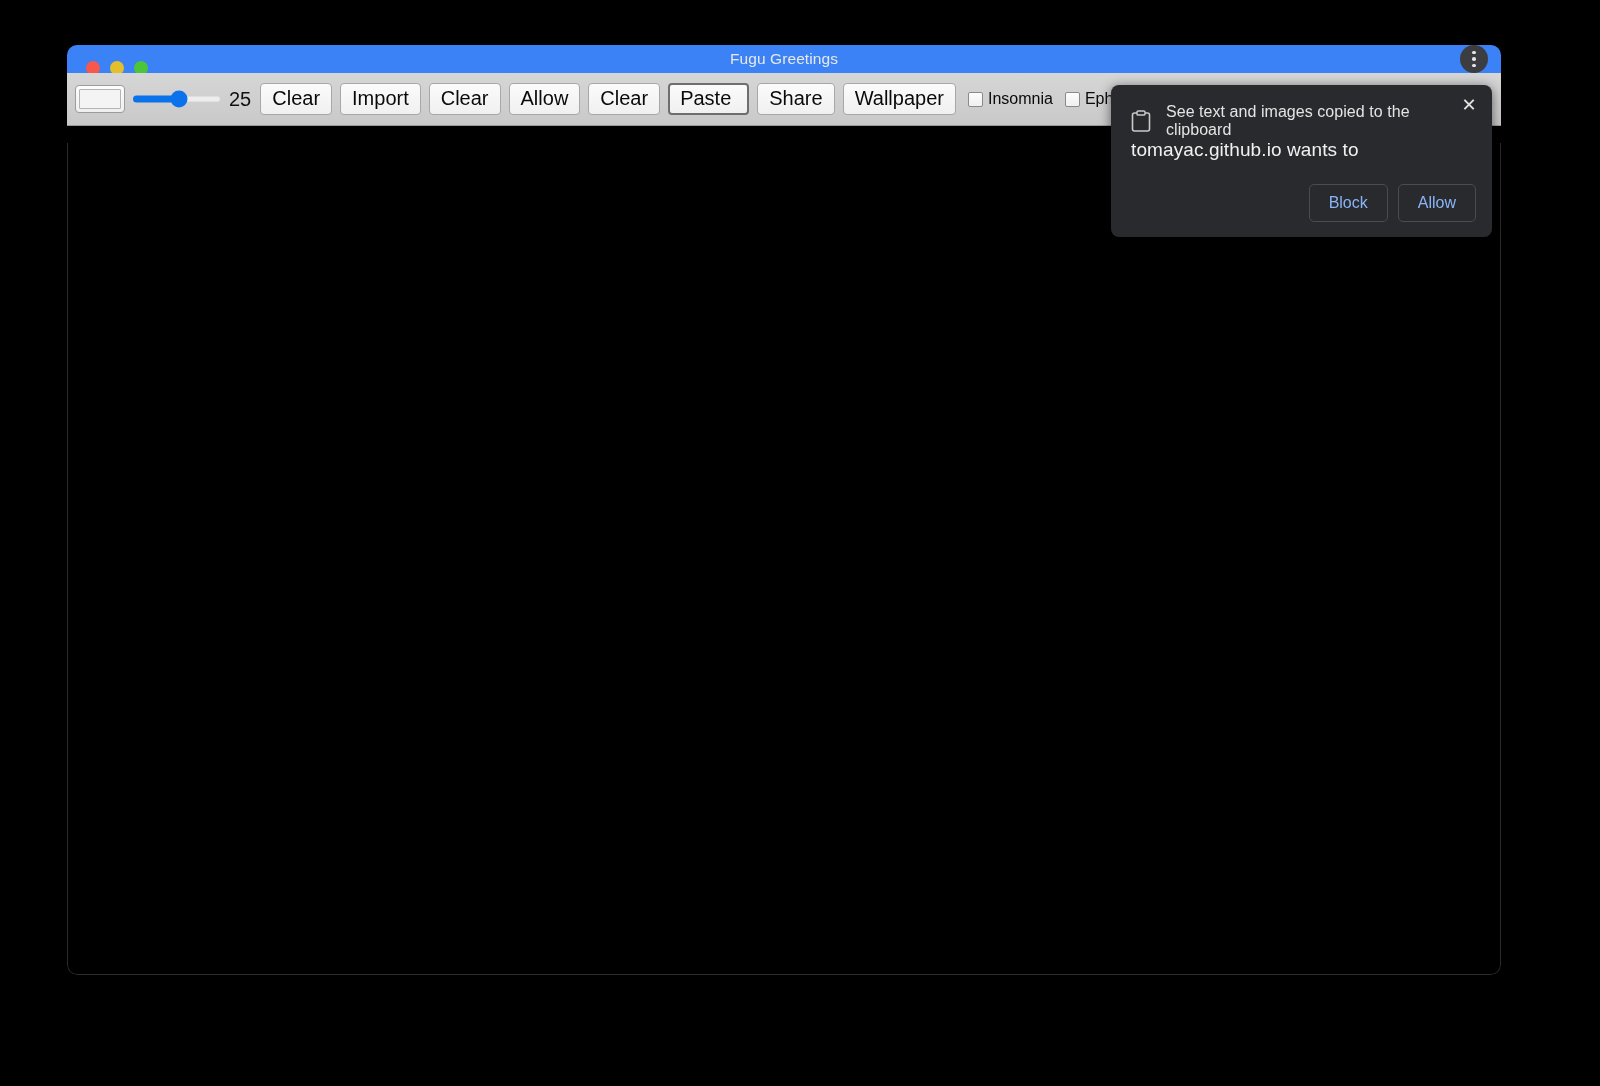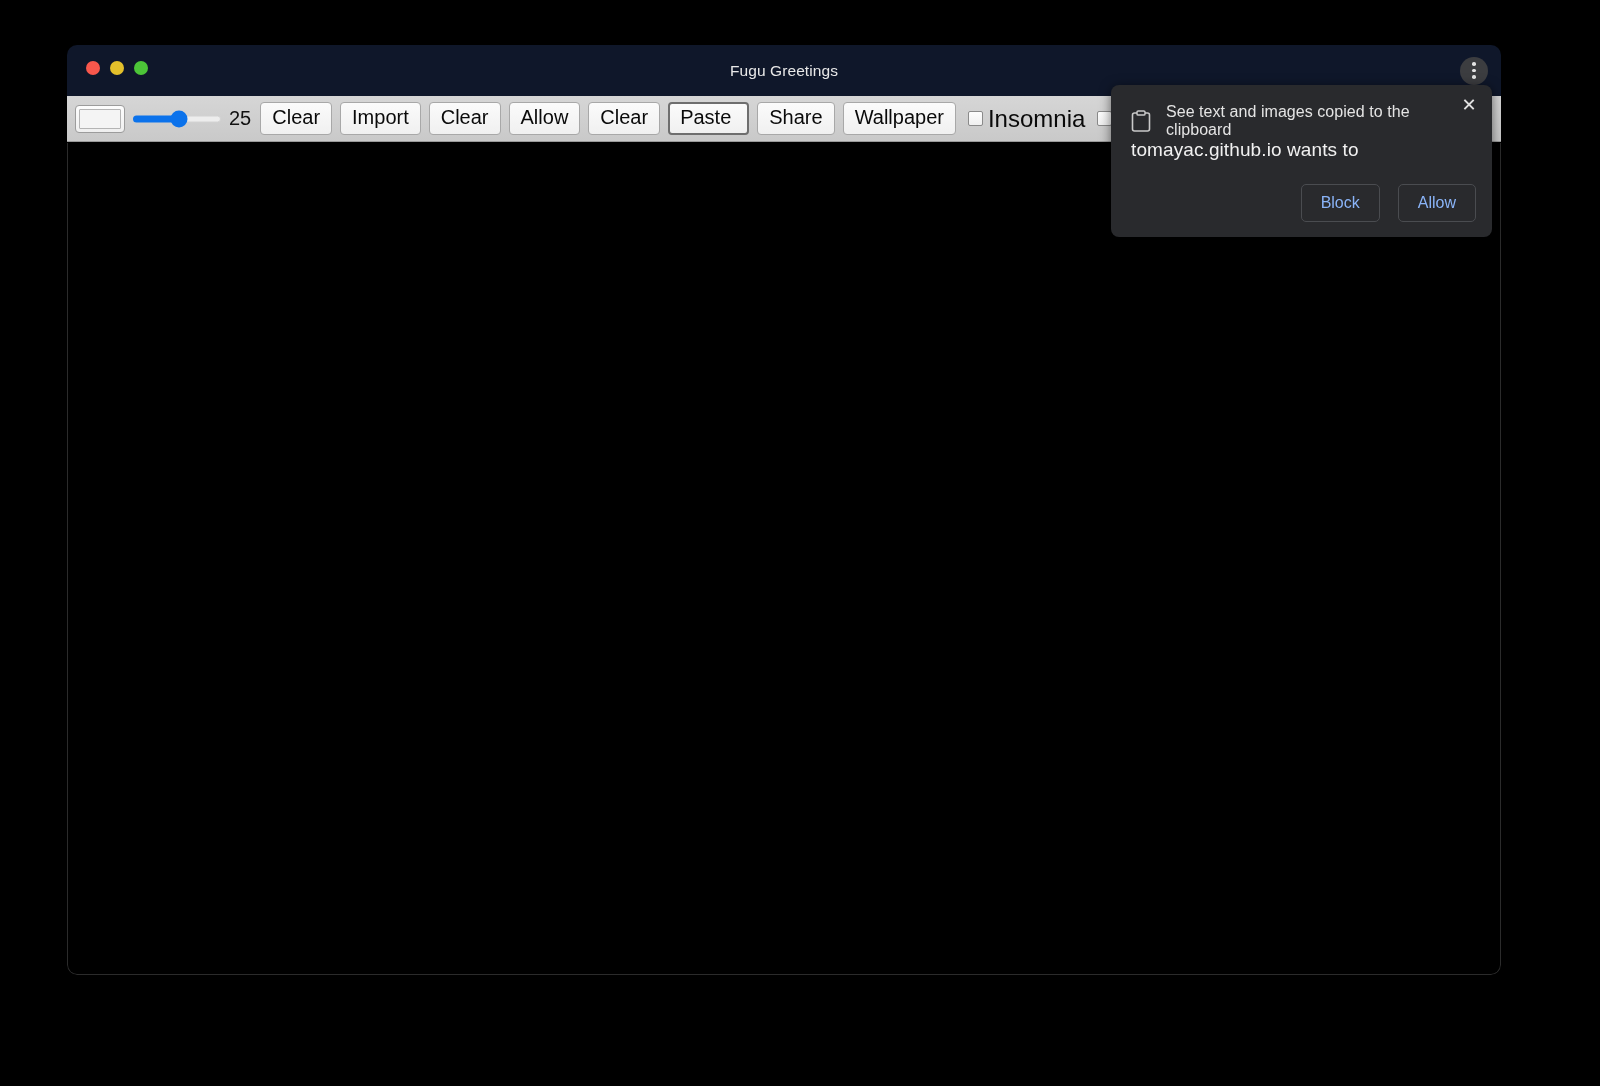--- a/index.html
+++ b/index.html
@@ -28,22 +28,22 @@
     height: 930px;
     border-radius: 10px;
     overflow: hidden;
     box-shadow: 0 14px 55px rgba(0,0,0,0.95);
     background: #000000;
   }
 
   
   #title-bar {
     position: relative;
-    height: 51px;
-    background: #0f172a;
+    height: 28px;
+    background: #3b82f6;
     display: flex;
     align-items: center;
     justify-content: center;
   }
   #traffic-lights {
     position: absolute;
     left: 19px;
     top: 0;
     height: 45px;
     display: flex;
@@ -86,21 +86,21 @@
   #menu-button .dot {
     width: 3.5px;
     height: 3.5px;
     border-radius: 50%;
     background: #E3E3E3;
   }
 
   
   #toolbar {
     position: relative;
-    height: 46px;
+    height: 53px;
     background: linear-gradient(#D6D6D6, #C9C9C9);
     border-bottom: 1px solid #9A9A9A;
     display: flex;
     align-items: center;
     padding: 0 8px;
     gap: 8px;
     overflow: hidden;
     box-sizing: border-box;
   }
 
@@ -203,21 +203,21 @@
   .tb-check .box {
     width: 15px;
     height: 15px;
     box-sizing: border-box;
     border: 1px solid #8A8A8A;
     border-radius: 2px;
     background: linear-gradient(#FDFDFD, #F0F0F0);
     flex: none;
   }
   .tb-check .lbl {
-    font-size: 24px;
+    font-size: 16px;
     color: #0A0A0A;
     white-space: nowrap;
     user-select: none;
   }
 
   
   #drawing-canvas {
     position: absolute;
     left: 0;
     top: 98px;
@@ -282,21 +282,21 @@
     color: #E4E4E4;
     font-size: 16px;
     letter-spacing: 0.05px;
     user-select: none;
   }
   #permission-actions {
     position: absolute;
     right: 16px;
     bottom: 15px;
     display: flex;
-    gap: 18px;
+    gap: 10px;
   }
   .perm-btn {
     font-family: "Liberation Sans", sans-serif;
     font-size: 16px;
     color: #8AB4F8;
     background: transparent;
     border: 1px solid #4A4C50;
     border-radius: 5px;
     padding: 9px 19px;
     cursor: pointer;

